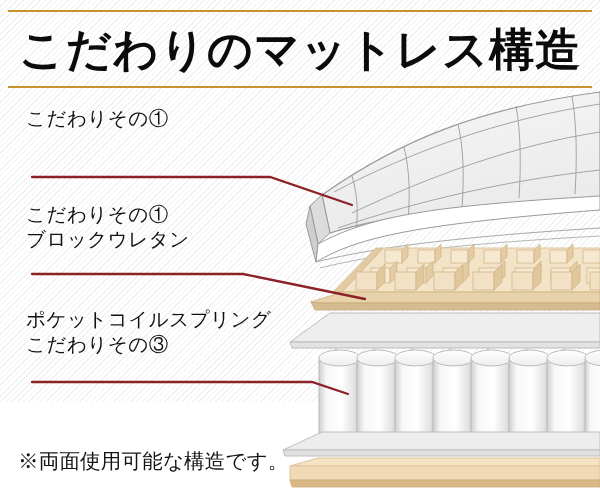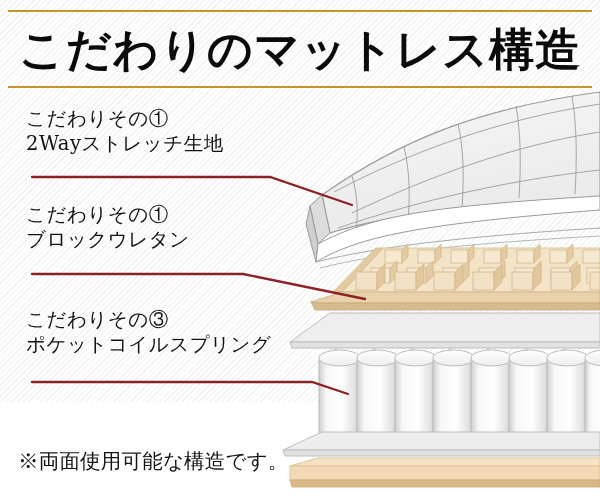--- a/index.html
+++ b/index.html
@@ -265,28 +265,27 @@
   </svg>
 
   <div id="header-block">
     <div class="rule" id="rule-top"></div>
     <div id="page-title">こだわりのマットレス構造</div>
     <div class="rule" id="rule-bottom"></div>
   </div>
 
   <div class="callout" id="callout-1">
     <span class="ln">こだわりその①</span>
-    <span class="ln">2Wayストレッチ生地</span>
   </div>
 
   <div class="callout" id="callout-2">
     <span class="ln">こだわりその①</span>
     <span class="ln">ブロックウレタン</span>
   </div>
 
   <div class="callout" id="callout-3">
+    <span class="ln">ポケットコイルスプリング</span>
     <span class="ln">こだわりその③</span>
-    <span class="ln">ポケットコイルスプリング</span>
   </div>
 
   <div id="footer-note">※両面使用可能な構造です。</div>
 
 </div>
 
 </body></html>

